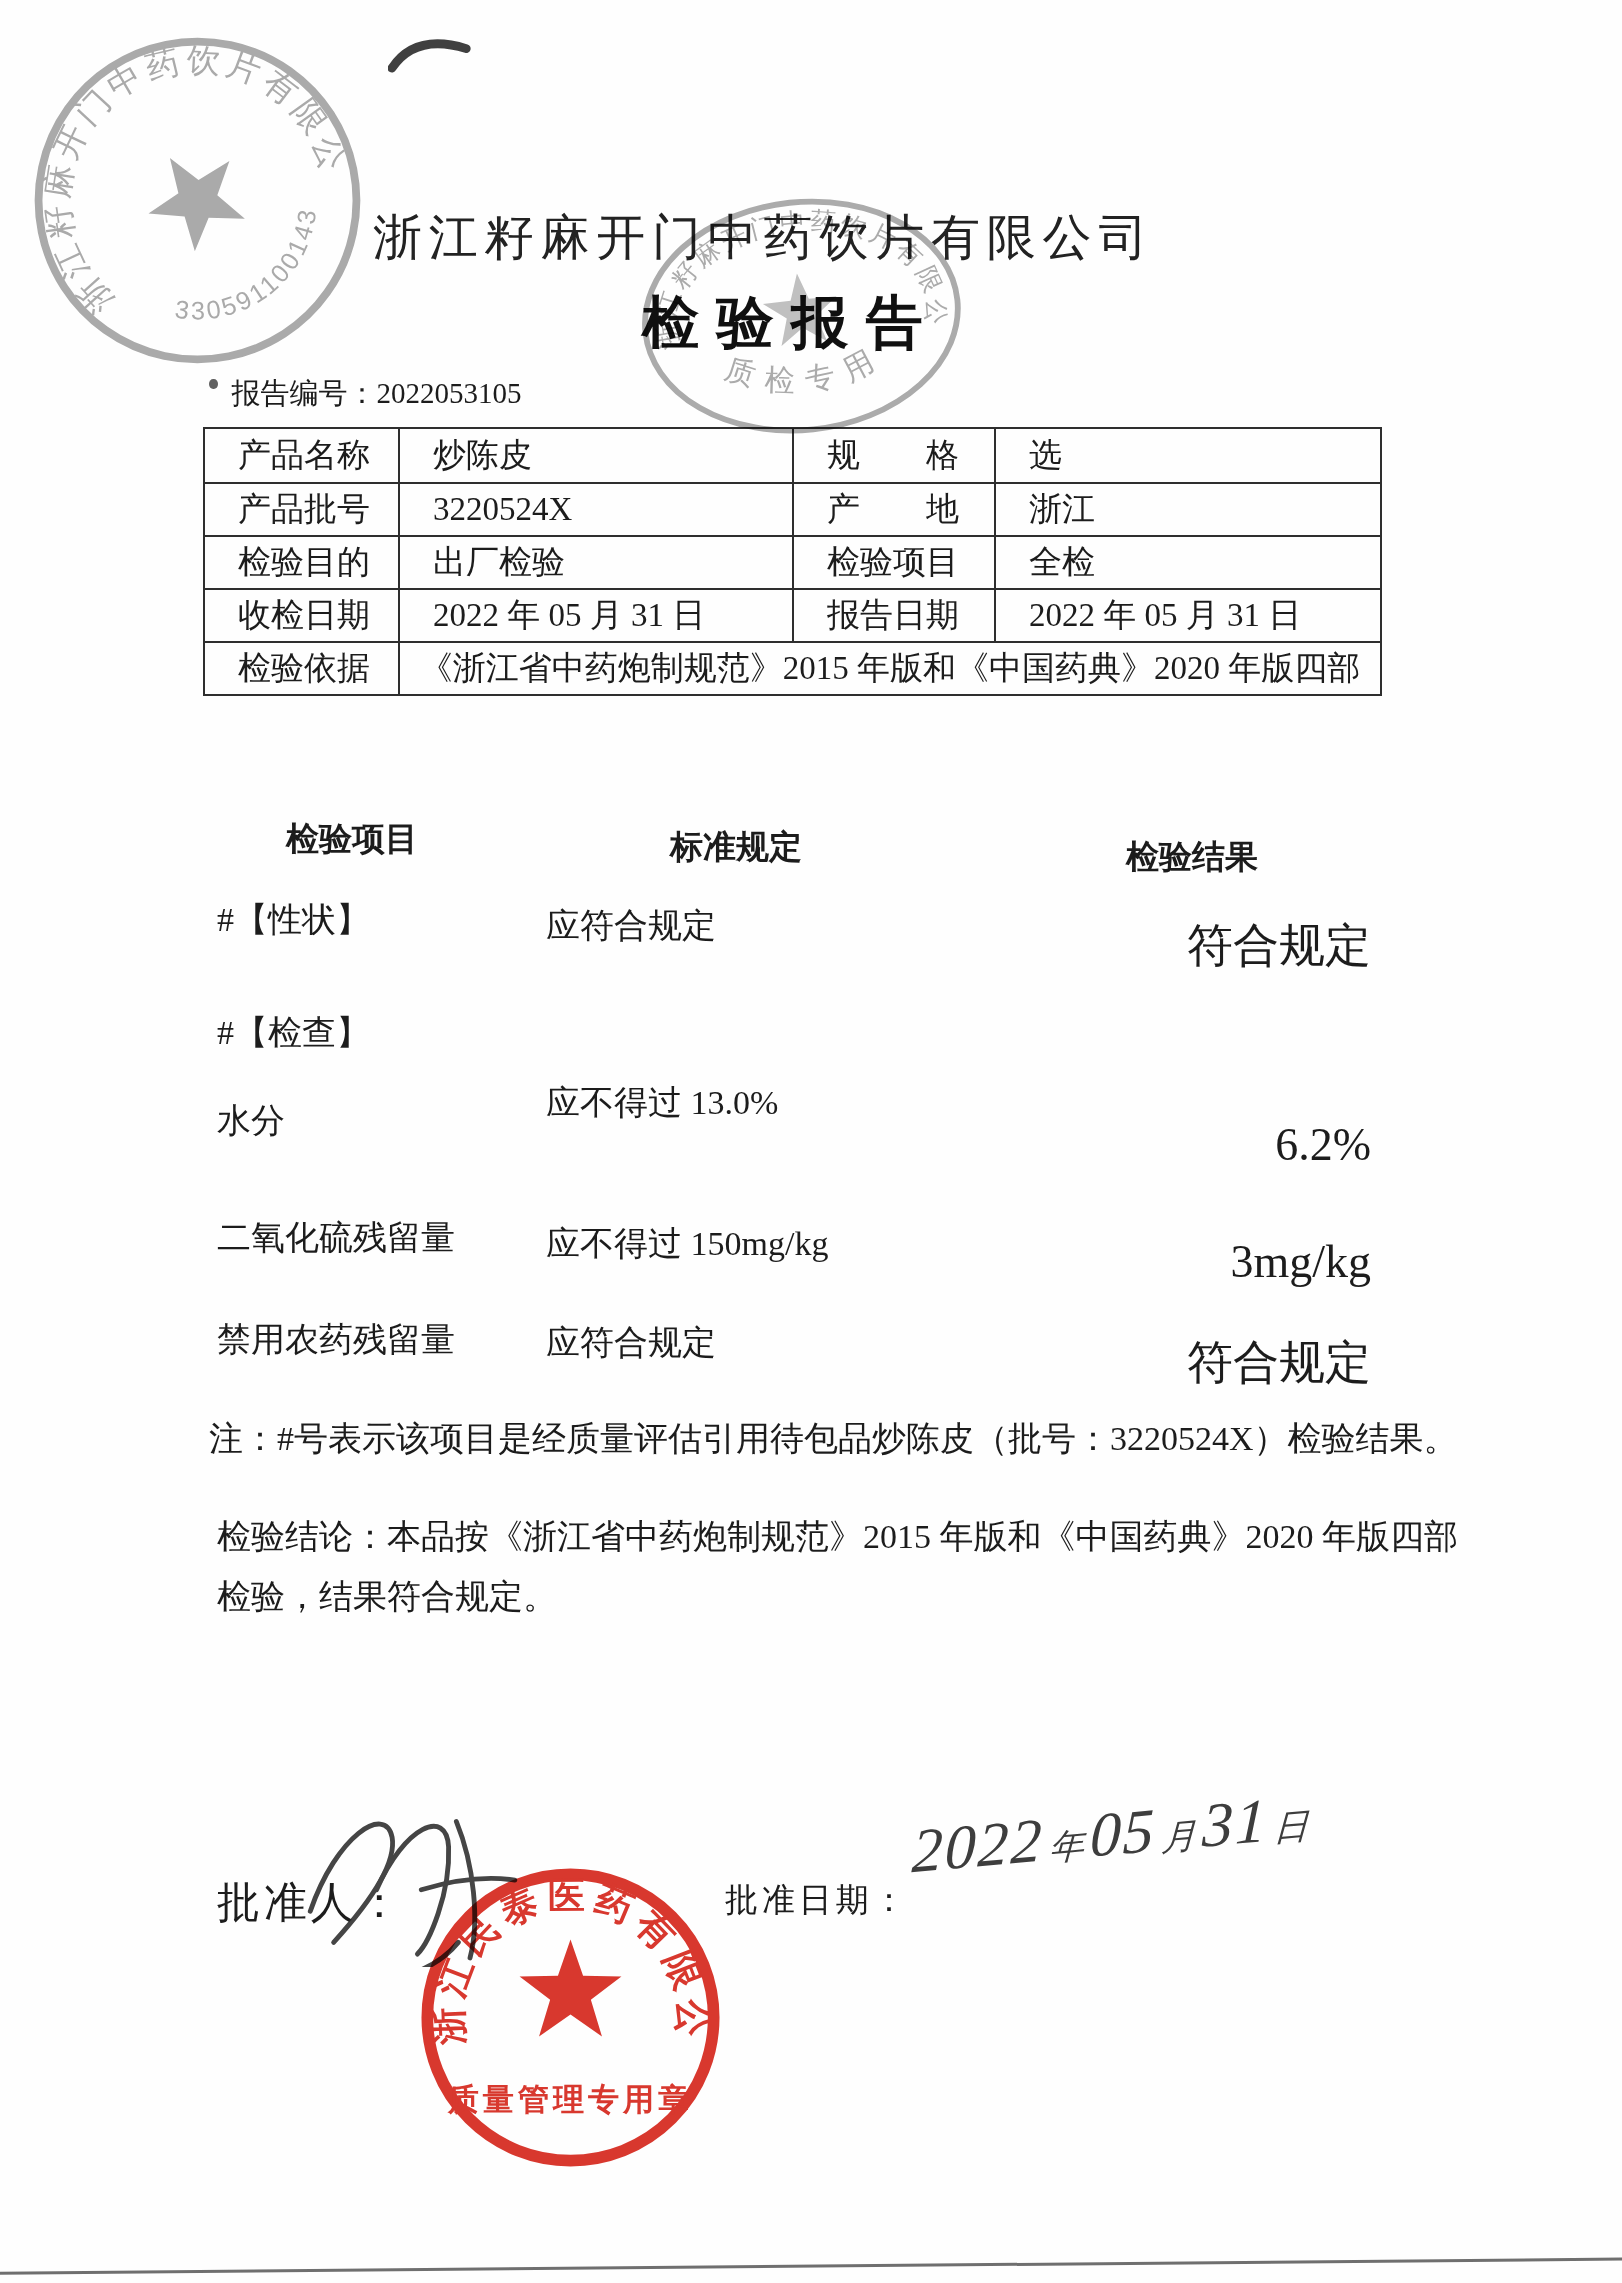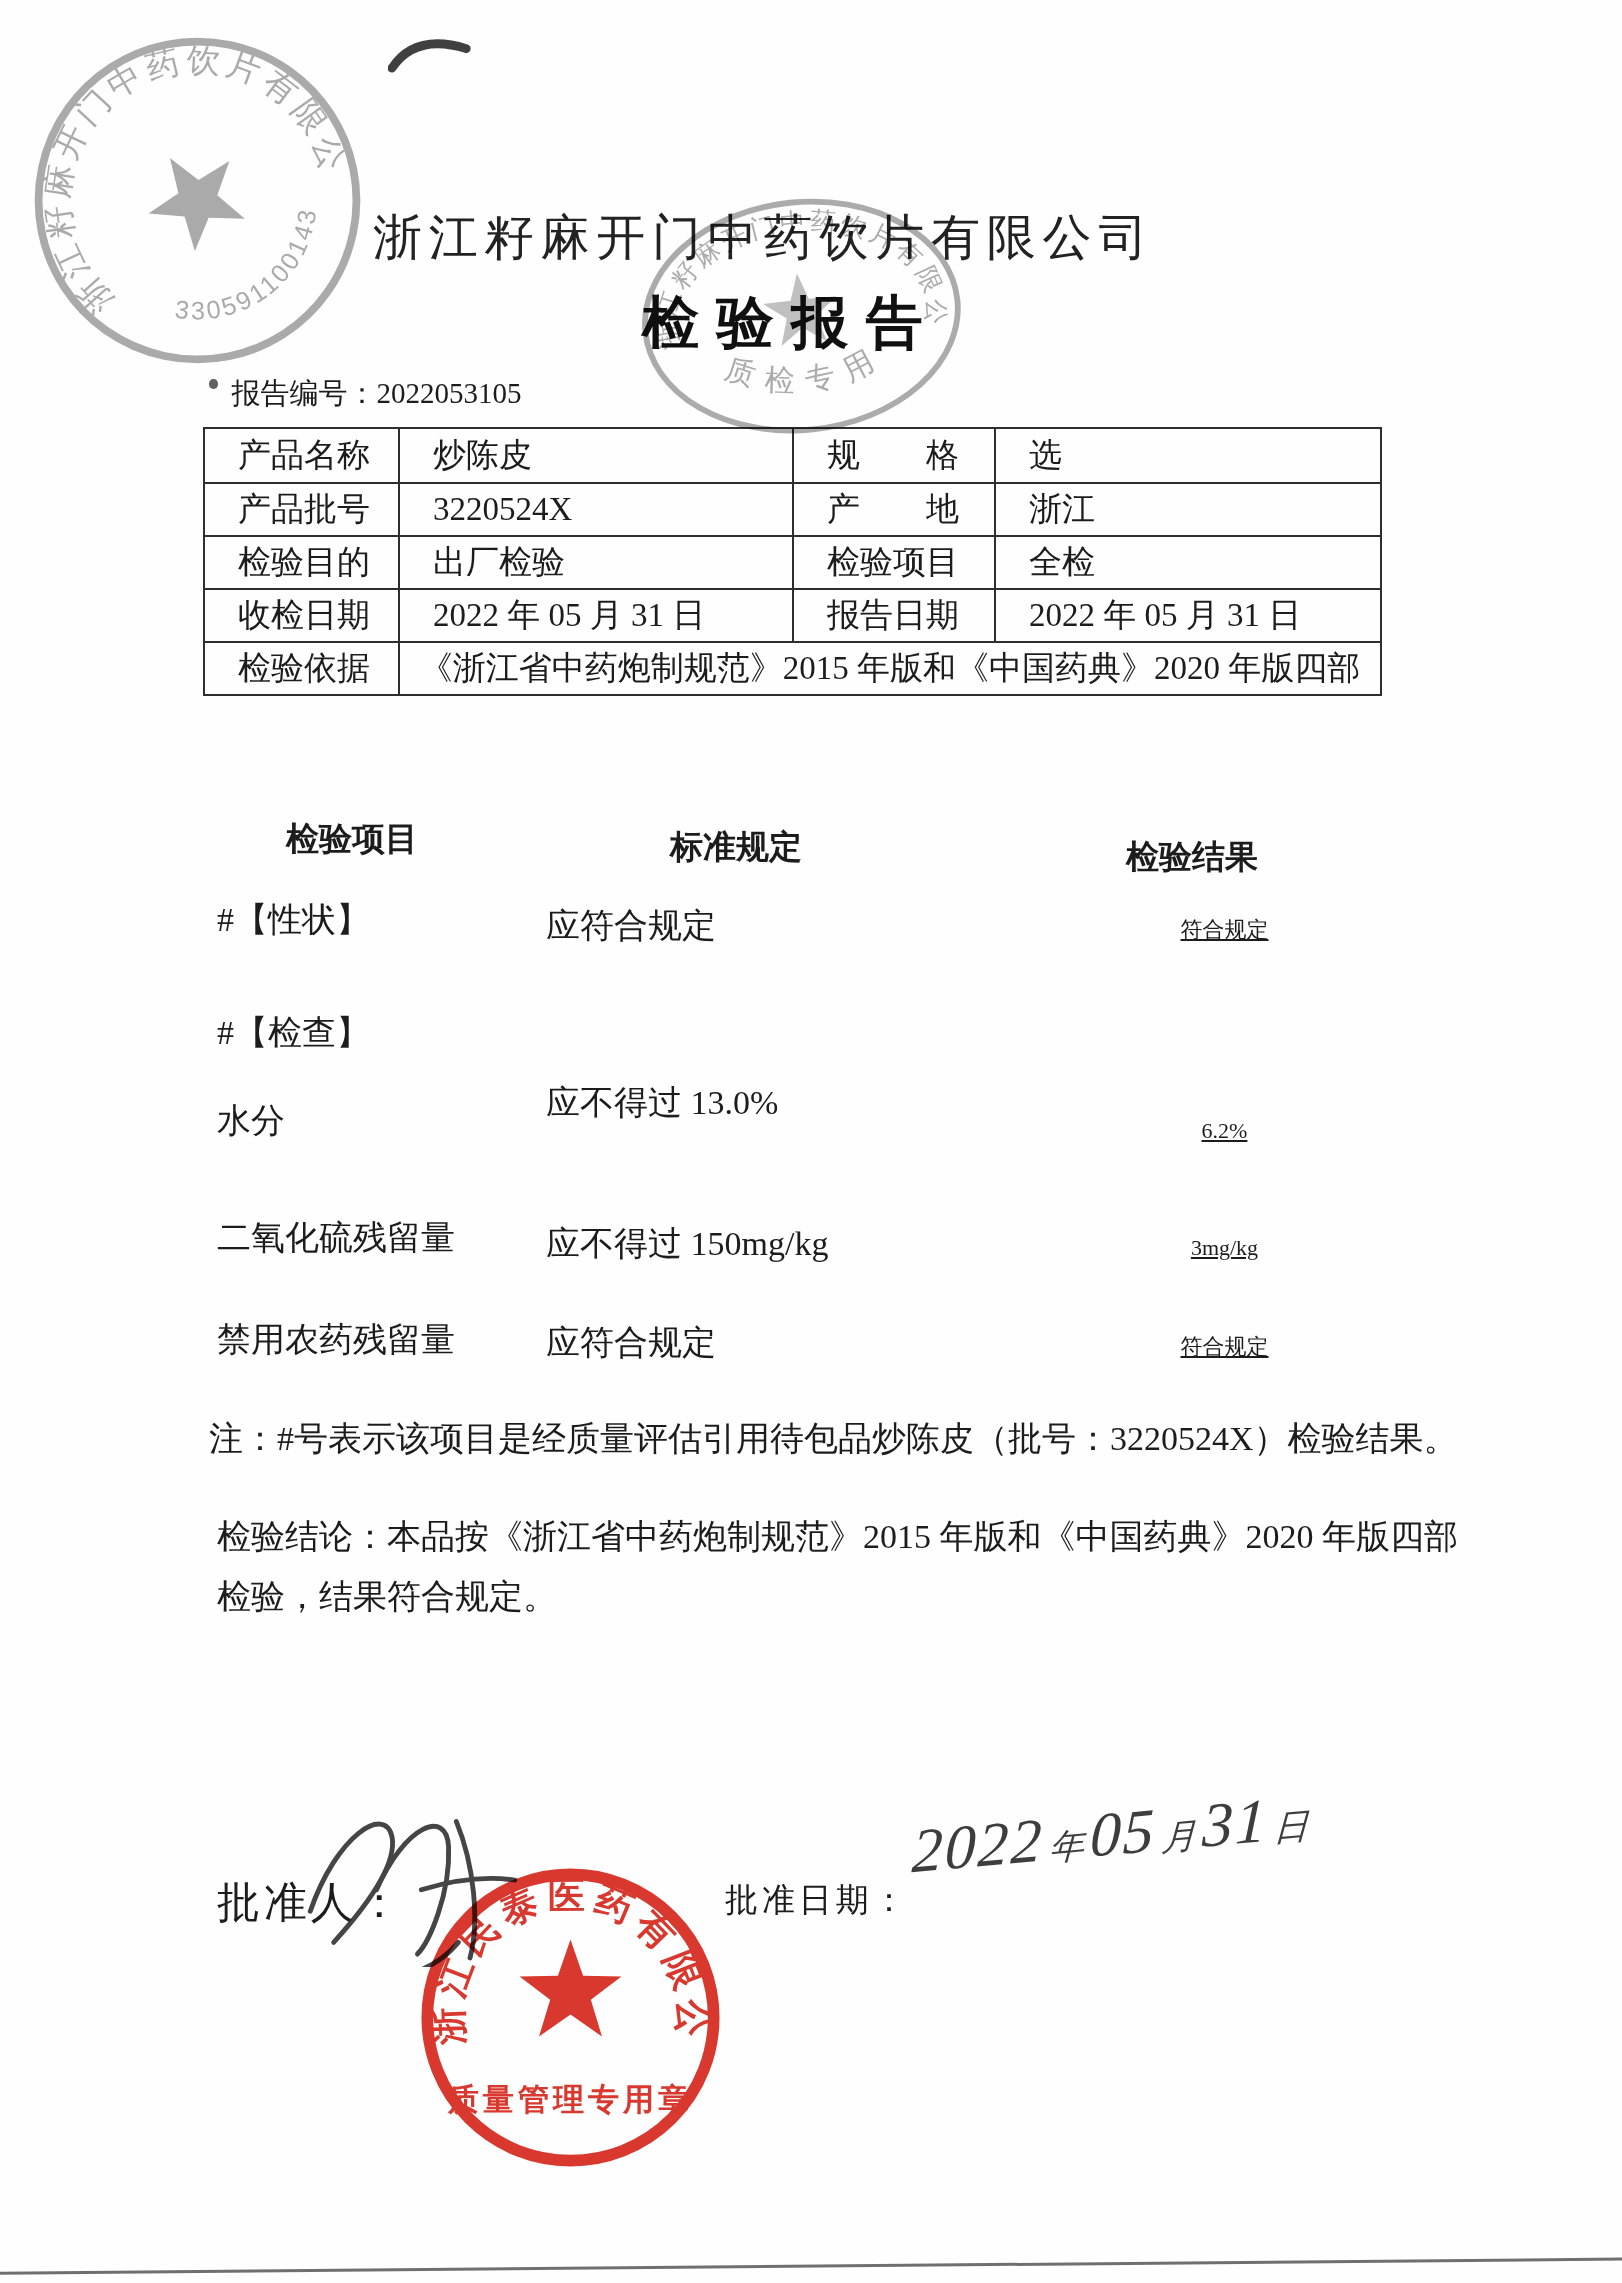--- a/index.html
+++ b/index.html
@@ -32,21 +32,21 @@
     border-top:2px solid #2e2e2e;box-sizing:border-box;white-space:nowrap;
     padding-left:33px;
   }
   .cell.first{border-top:none;}
   .cell.vline{border-left:2px solid #2e2e2e;}
   .cell.span3{grid-column:2 / span 3;padding-left:0;justify-content:center;}
   
   .res-head{top:817px;font-size:33px;font-weight:bold;white-space:nowrap;z-index:3;}
   .res-item{font-size:34px;white-space:nowrap;z-index:3;}
   .res-std{font-size:34px;white-space:nowrap;z-index:3;}
-  .res-val{width:293px;text-align:center;font-size:22px;white-space:nowrap;z-index:3;text-decoration:underline;}
+  .res-val{width:293px;text-align:right;font-size:46px;white-space:nowrap;z-index:3;}
   
   .note{left:209px;top:1416px;font-size:34px;white-space:nowrap;z-index:3;}
   .concl{left:217px;font-size:34px;white-space:nowrap;z-index:3;}
   
   .appr-label{left:217px;top:1874px;font-size:43px;letter-spacing:3.9px;z-index:3;white-space:nowrap;}
   .appr-date-label{left:725px;top:1878px;font-size:33px;letter-spacing:3.9px;z-index:3;white-space:nowrap;}
   .hand-date{
     left:912px;top:1816px;z-index:4;color:#3d3d3d;white-space:nowrap;
     transform:rotate(-5deg) skewX(-7deg);transform-origin:left center;
   }

